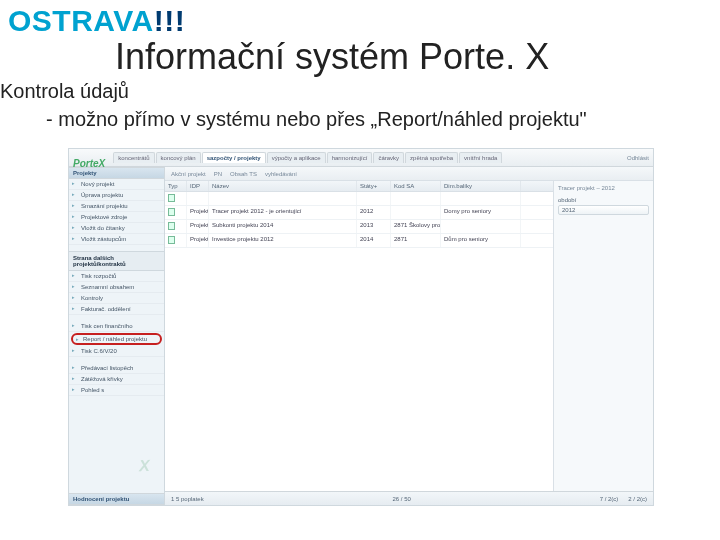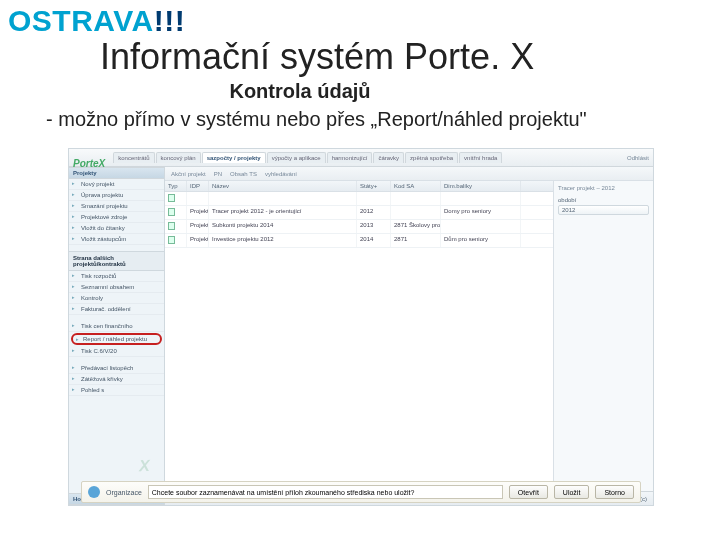--- a/index.html
+++ b/index.html
@@ -11,26 +11,26 @@
     font-size: 7px;
     color: #333;
   }
   .logo {
     position: absolute; top: 4px; left: 8px;
     font-weight: 900; font-size: 30px;
     color: #00a2d0; letter-spacing: 0.5px;
   }
   .logo .bangs { color: #003b70; }
   .slide-title {
-    position: absolute; top: 36px; left: 100px;
+    position: absolute; top: 36px; left: 115px;
     font-size: 36px; color: #222; font-weight: 400;
   }
   .subtitle {
     position: absolute; top: 80px; left: 0; width: 600px;
-    text-align: center; font-size: 20px; font-weight: 700; color: #222;
+    font-size: 20px; font-weight: 400; color: #222;
   }
   .desc {
     position: absolute; top: 108px; left: 30px;
     font-size: 20px; color: #222; margin-left: 16px;
   }
   .app {
     position: absolute; top: 148px; left: 68px;
     width: 586px; height: 358px;
     background: linear-gradient(#f2f6f9, #eef4f8);
     border: 1px solid #cfd8de;
@@ -283,23 +283,15 @@
       </div>
       <div class="statusbar">
         <span>1  5 poplatek</span>
         <span class="mid">26 / 50</span>
         <span>7 / 2(c)</span>
         <span>2 / 2(c)</span>
       </div>
     </div>
   </div>
 
-  <div class="dialog-bar">
-    <span style="display:inline-block;width:12px;height:12px;border-radius:50%;background:#5aa5d8;"></span>
-    <span class="dq">Organizace</span>
-    <input type="text" value="Chcete soubor zaznamenávat na umístění příloh zkoumaného střediska nebo uložit?" style="">
-    <button>Otevřít</button>
-    <button>Uložit</button>
-    <button>Storno</button>
-  </div>
 
   <div class="corner-logo">X</div>
 </div>
 
 </body></html>

